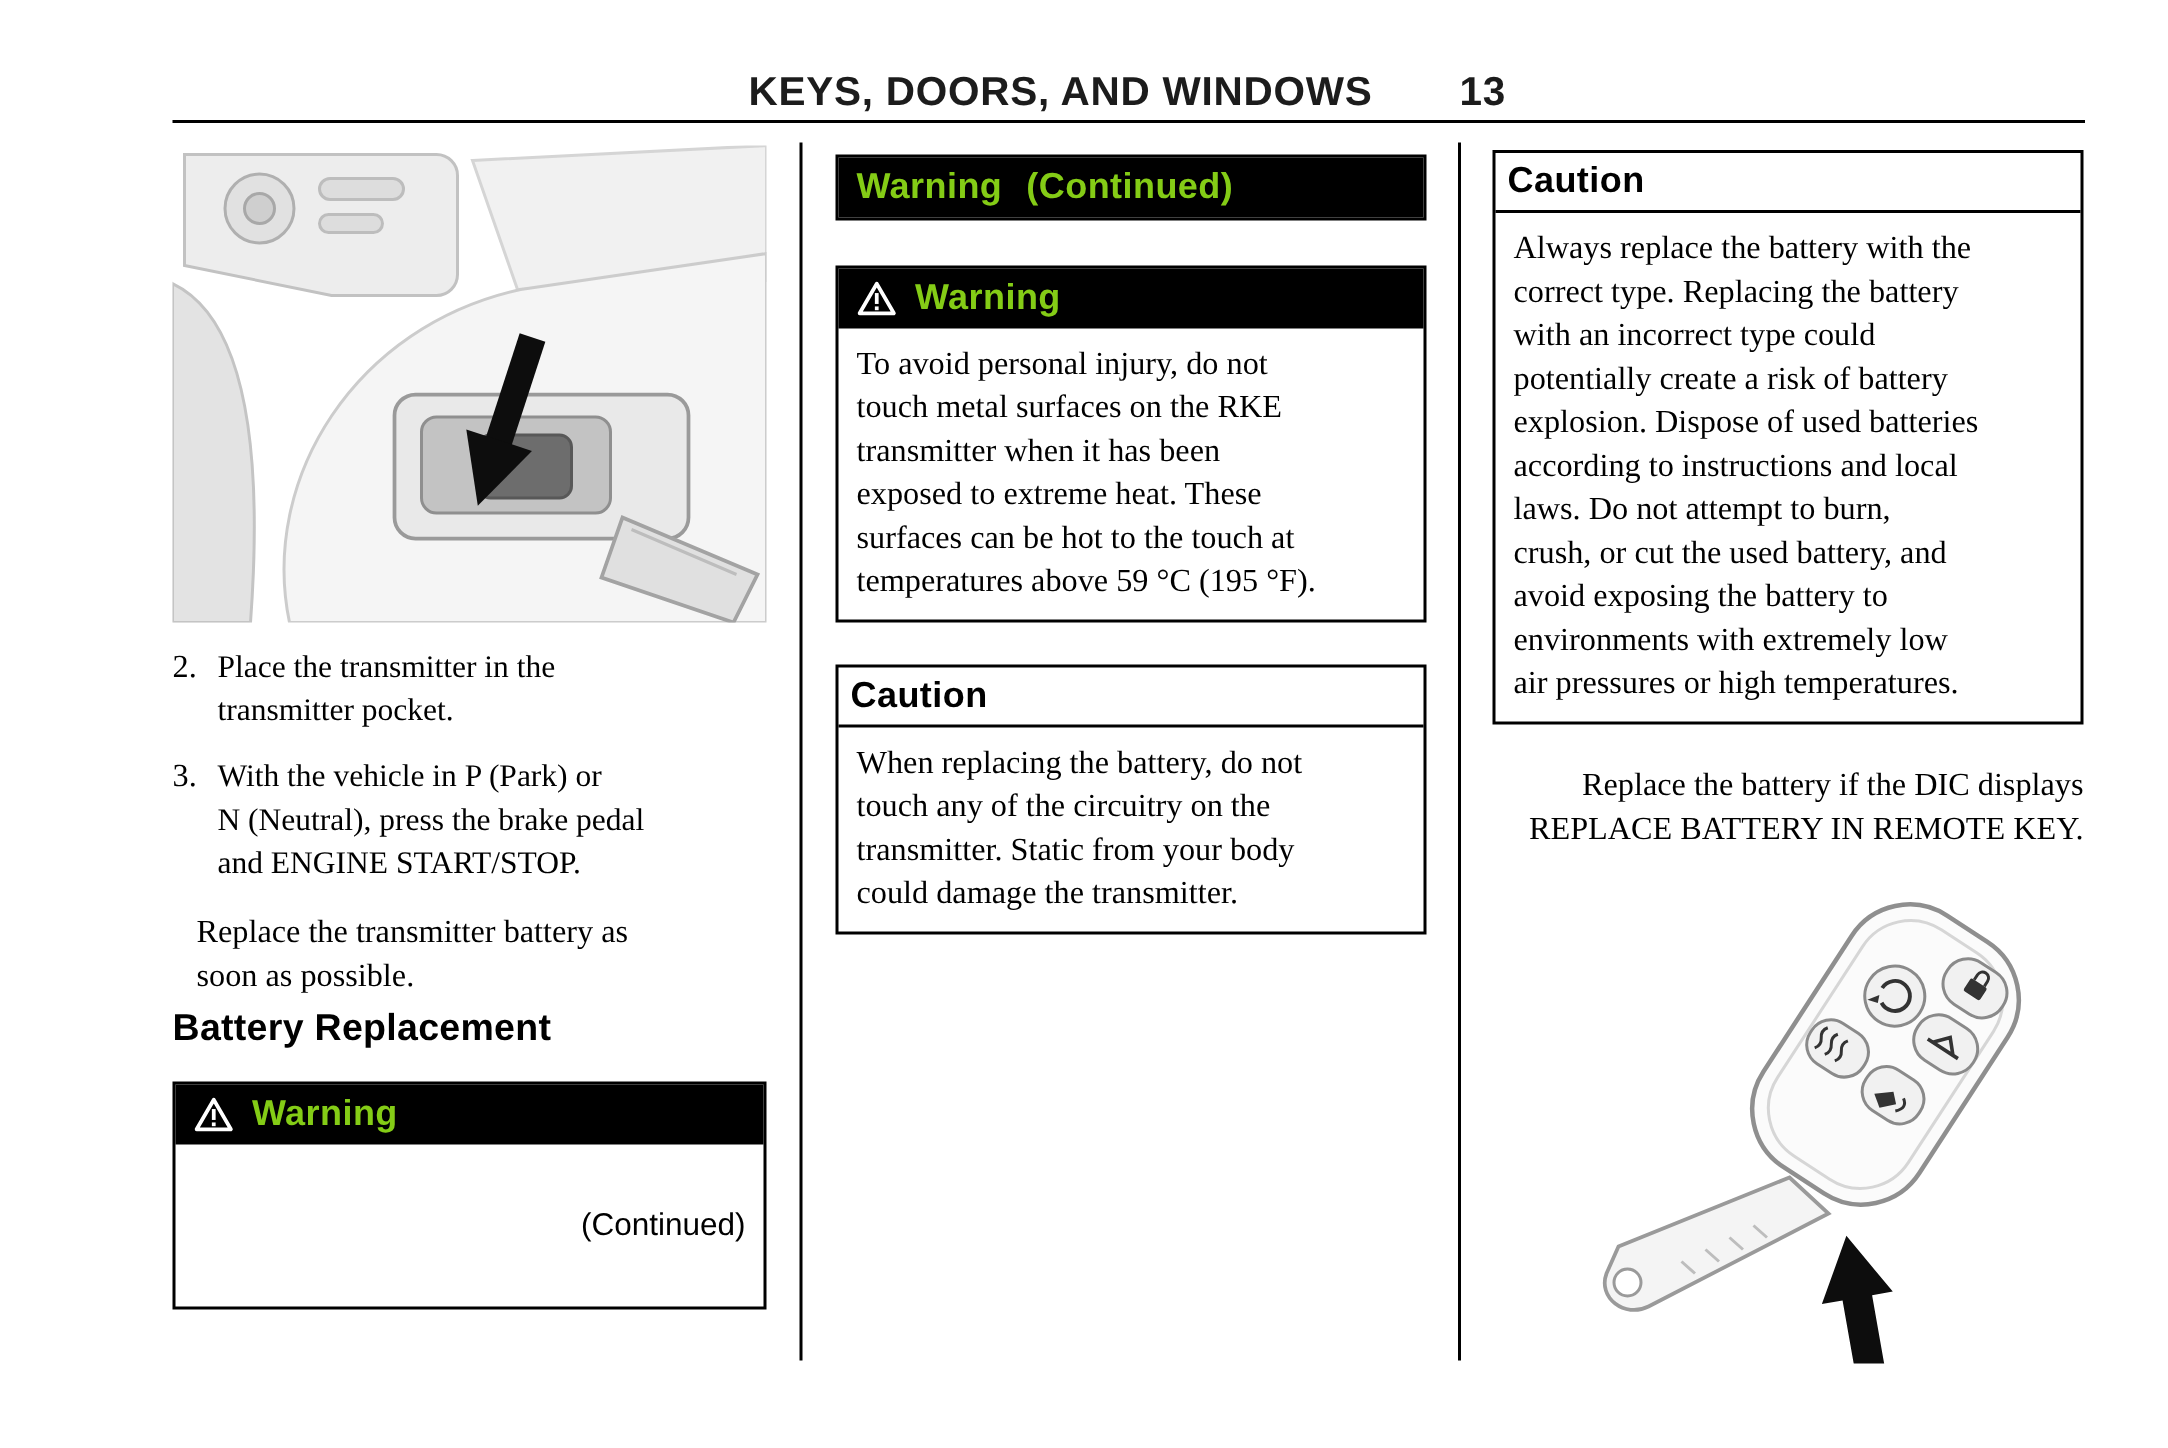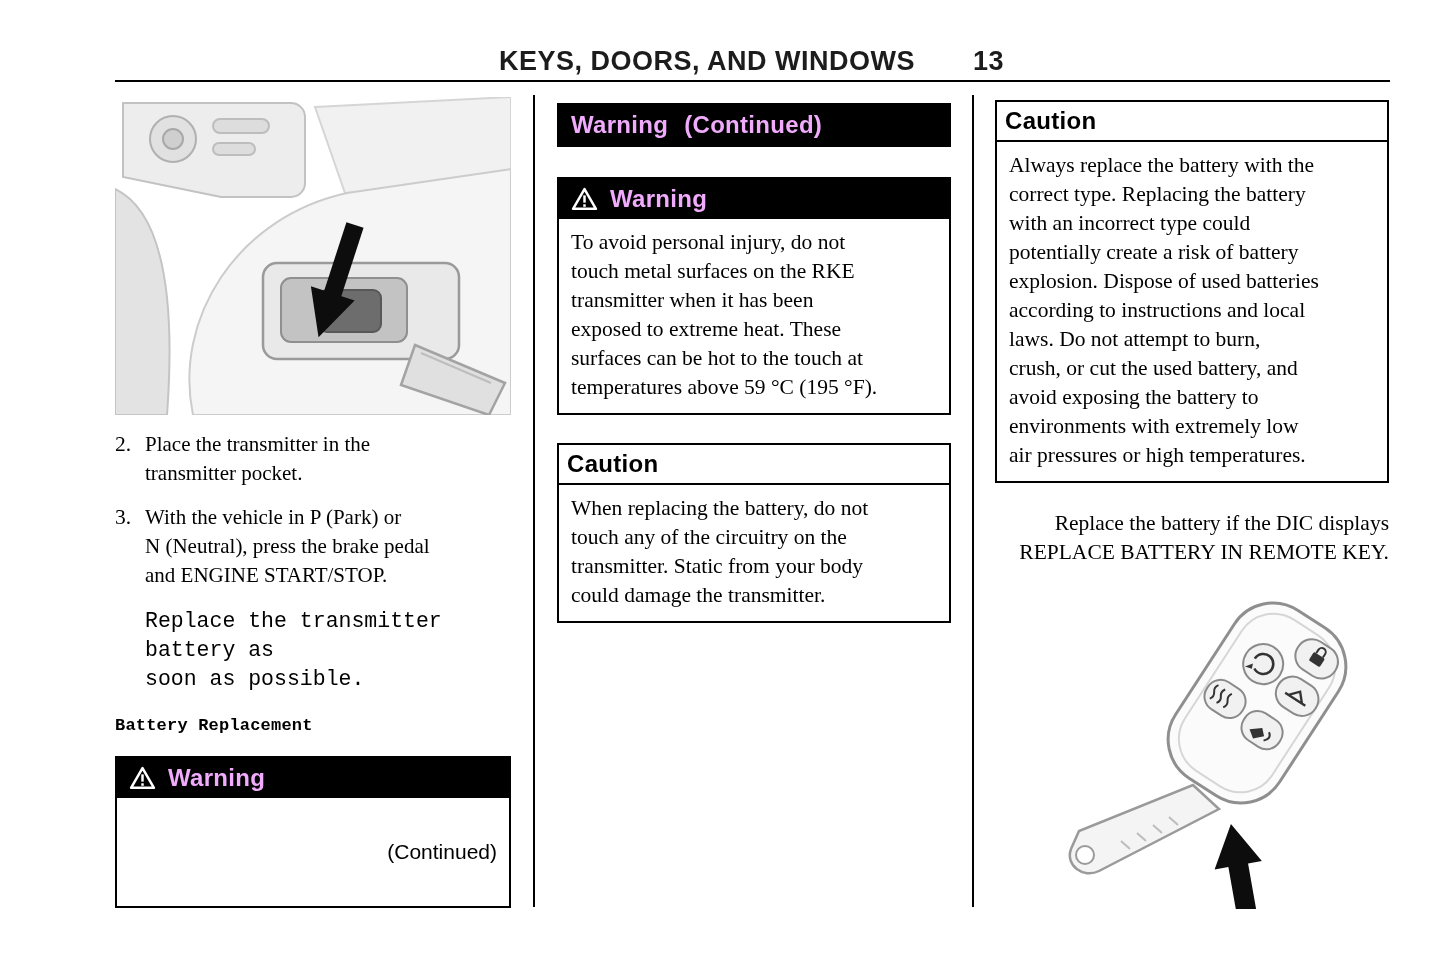--- a/index.html
+++ b/index.html
@@ -24,30 +24,30 @@
   .col3 { left:995px; width:394px; }
 
   .figure { width:100%; }
   .figure svg { display:block; }
 
   .body-text { font-size:21.5px; line-height:29px; white-space:pre-line; }
 
   .list-item { display:flex; margin-top:15px; }
   .li-num { width:30px; flex:0 0 30px; font-size:21.5px; line-height:29px; }
   .li-text { flex:1; font-size:21px; line-height:29px; white-space:pre-line; }
-  .indent-para { margin:17px 0 0 30px;font-family:Liberation Mono, monospace; }
+  .indent-para { margin:17px 0 0 16px; }
 
   .section-heading {
-    font-family:Liberation Mono, monospace; font-size:17px; font-weight:bold;
-    margin-top:22px; letter-spacing:.2px;
+    font-family:Liberation Sans, sans-serif; font-size:25px; font-weight:bold;
+    margin-top:6px; letter-spacing:.2px;
   }
 
   .alert-box { border:2px solid #000; margin-top:21px; }
   .warn-header {
-    background:#000; color:#f0abfc; display:flex; align-items:center; gap:12px;
+    background:#000; color:#84cc16; display:flex; align-items:center; gap:12px;
     font-family:"Liberation Sans", sans-serif; font-size:24px; font-weight:bold;
     padding:5px 12px; min-height:40px; letter-spacing:.3px;
   }
   .warn-header .title-suffix { margin-left:4px; }
   .caution-header {
     font-family:"Liberation Sans", sans-serif; font-size:24px; font-weight:bold;
     padding:5px 8px; min-height:38px; display:flex; align-items:center;
     border-bottom:2px solid #000; letter-spacing:.3px;
   }
   .box-body { padding:9px 12px 11px; }

